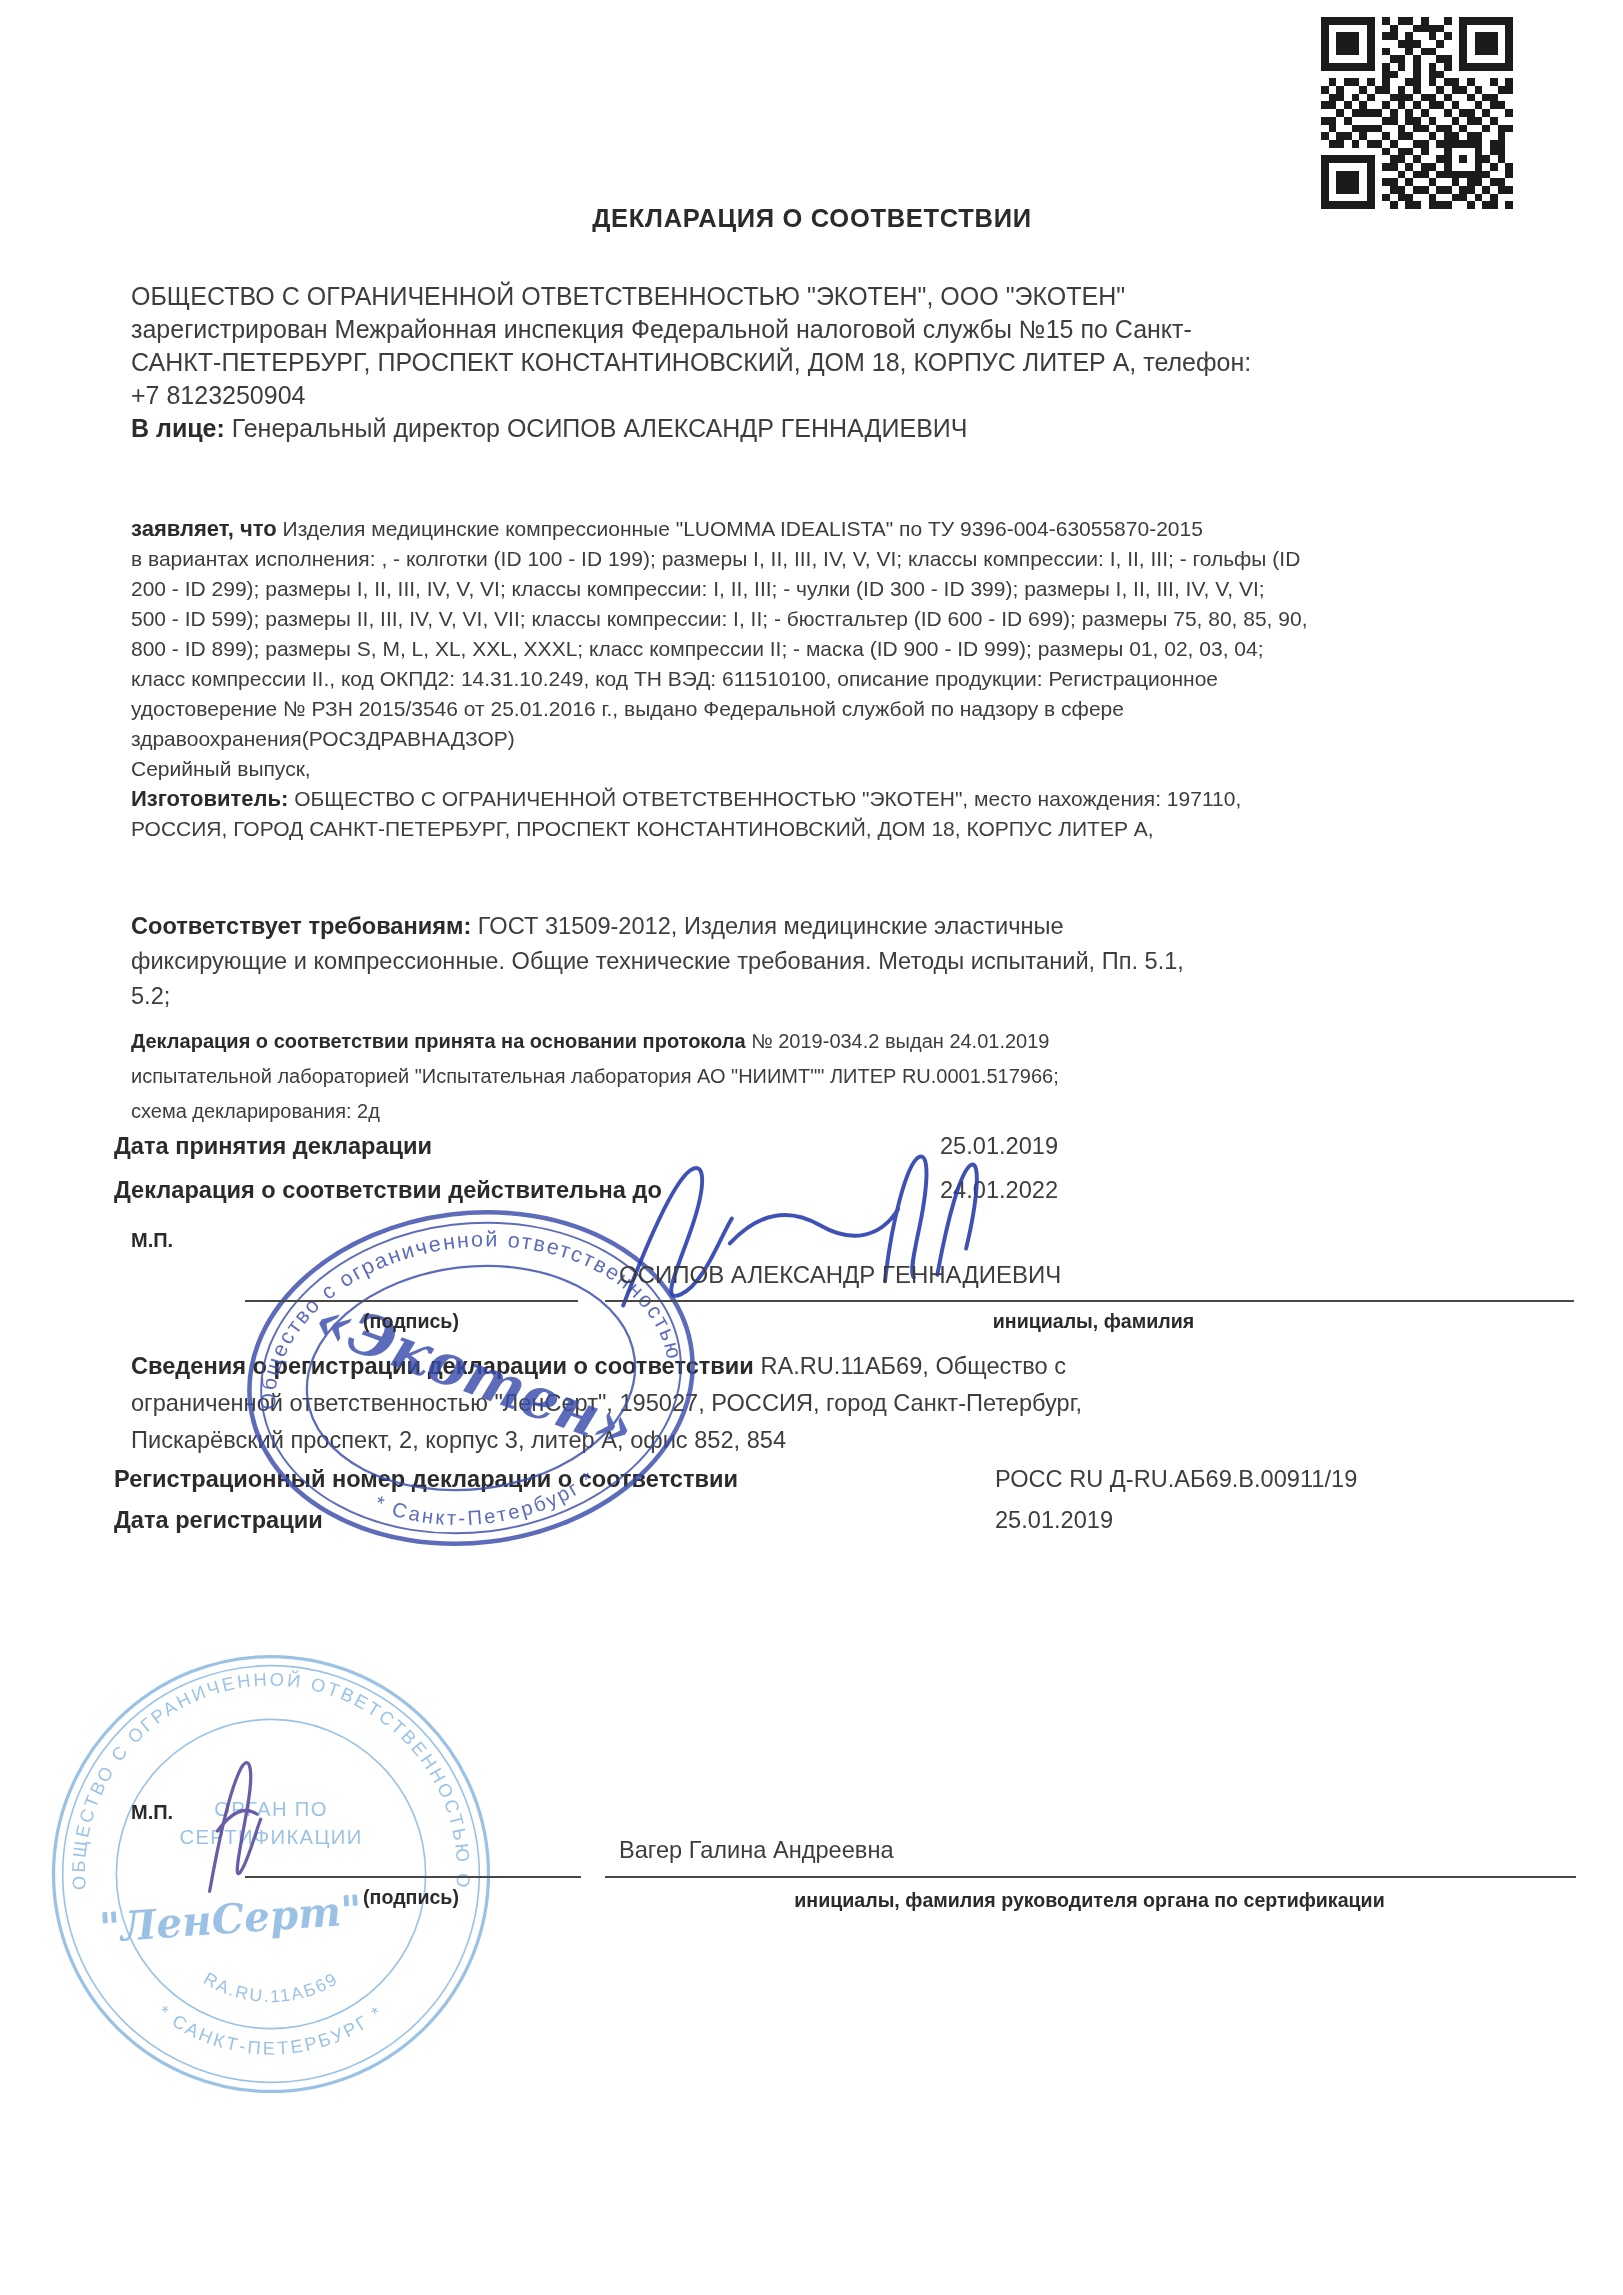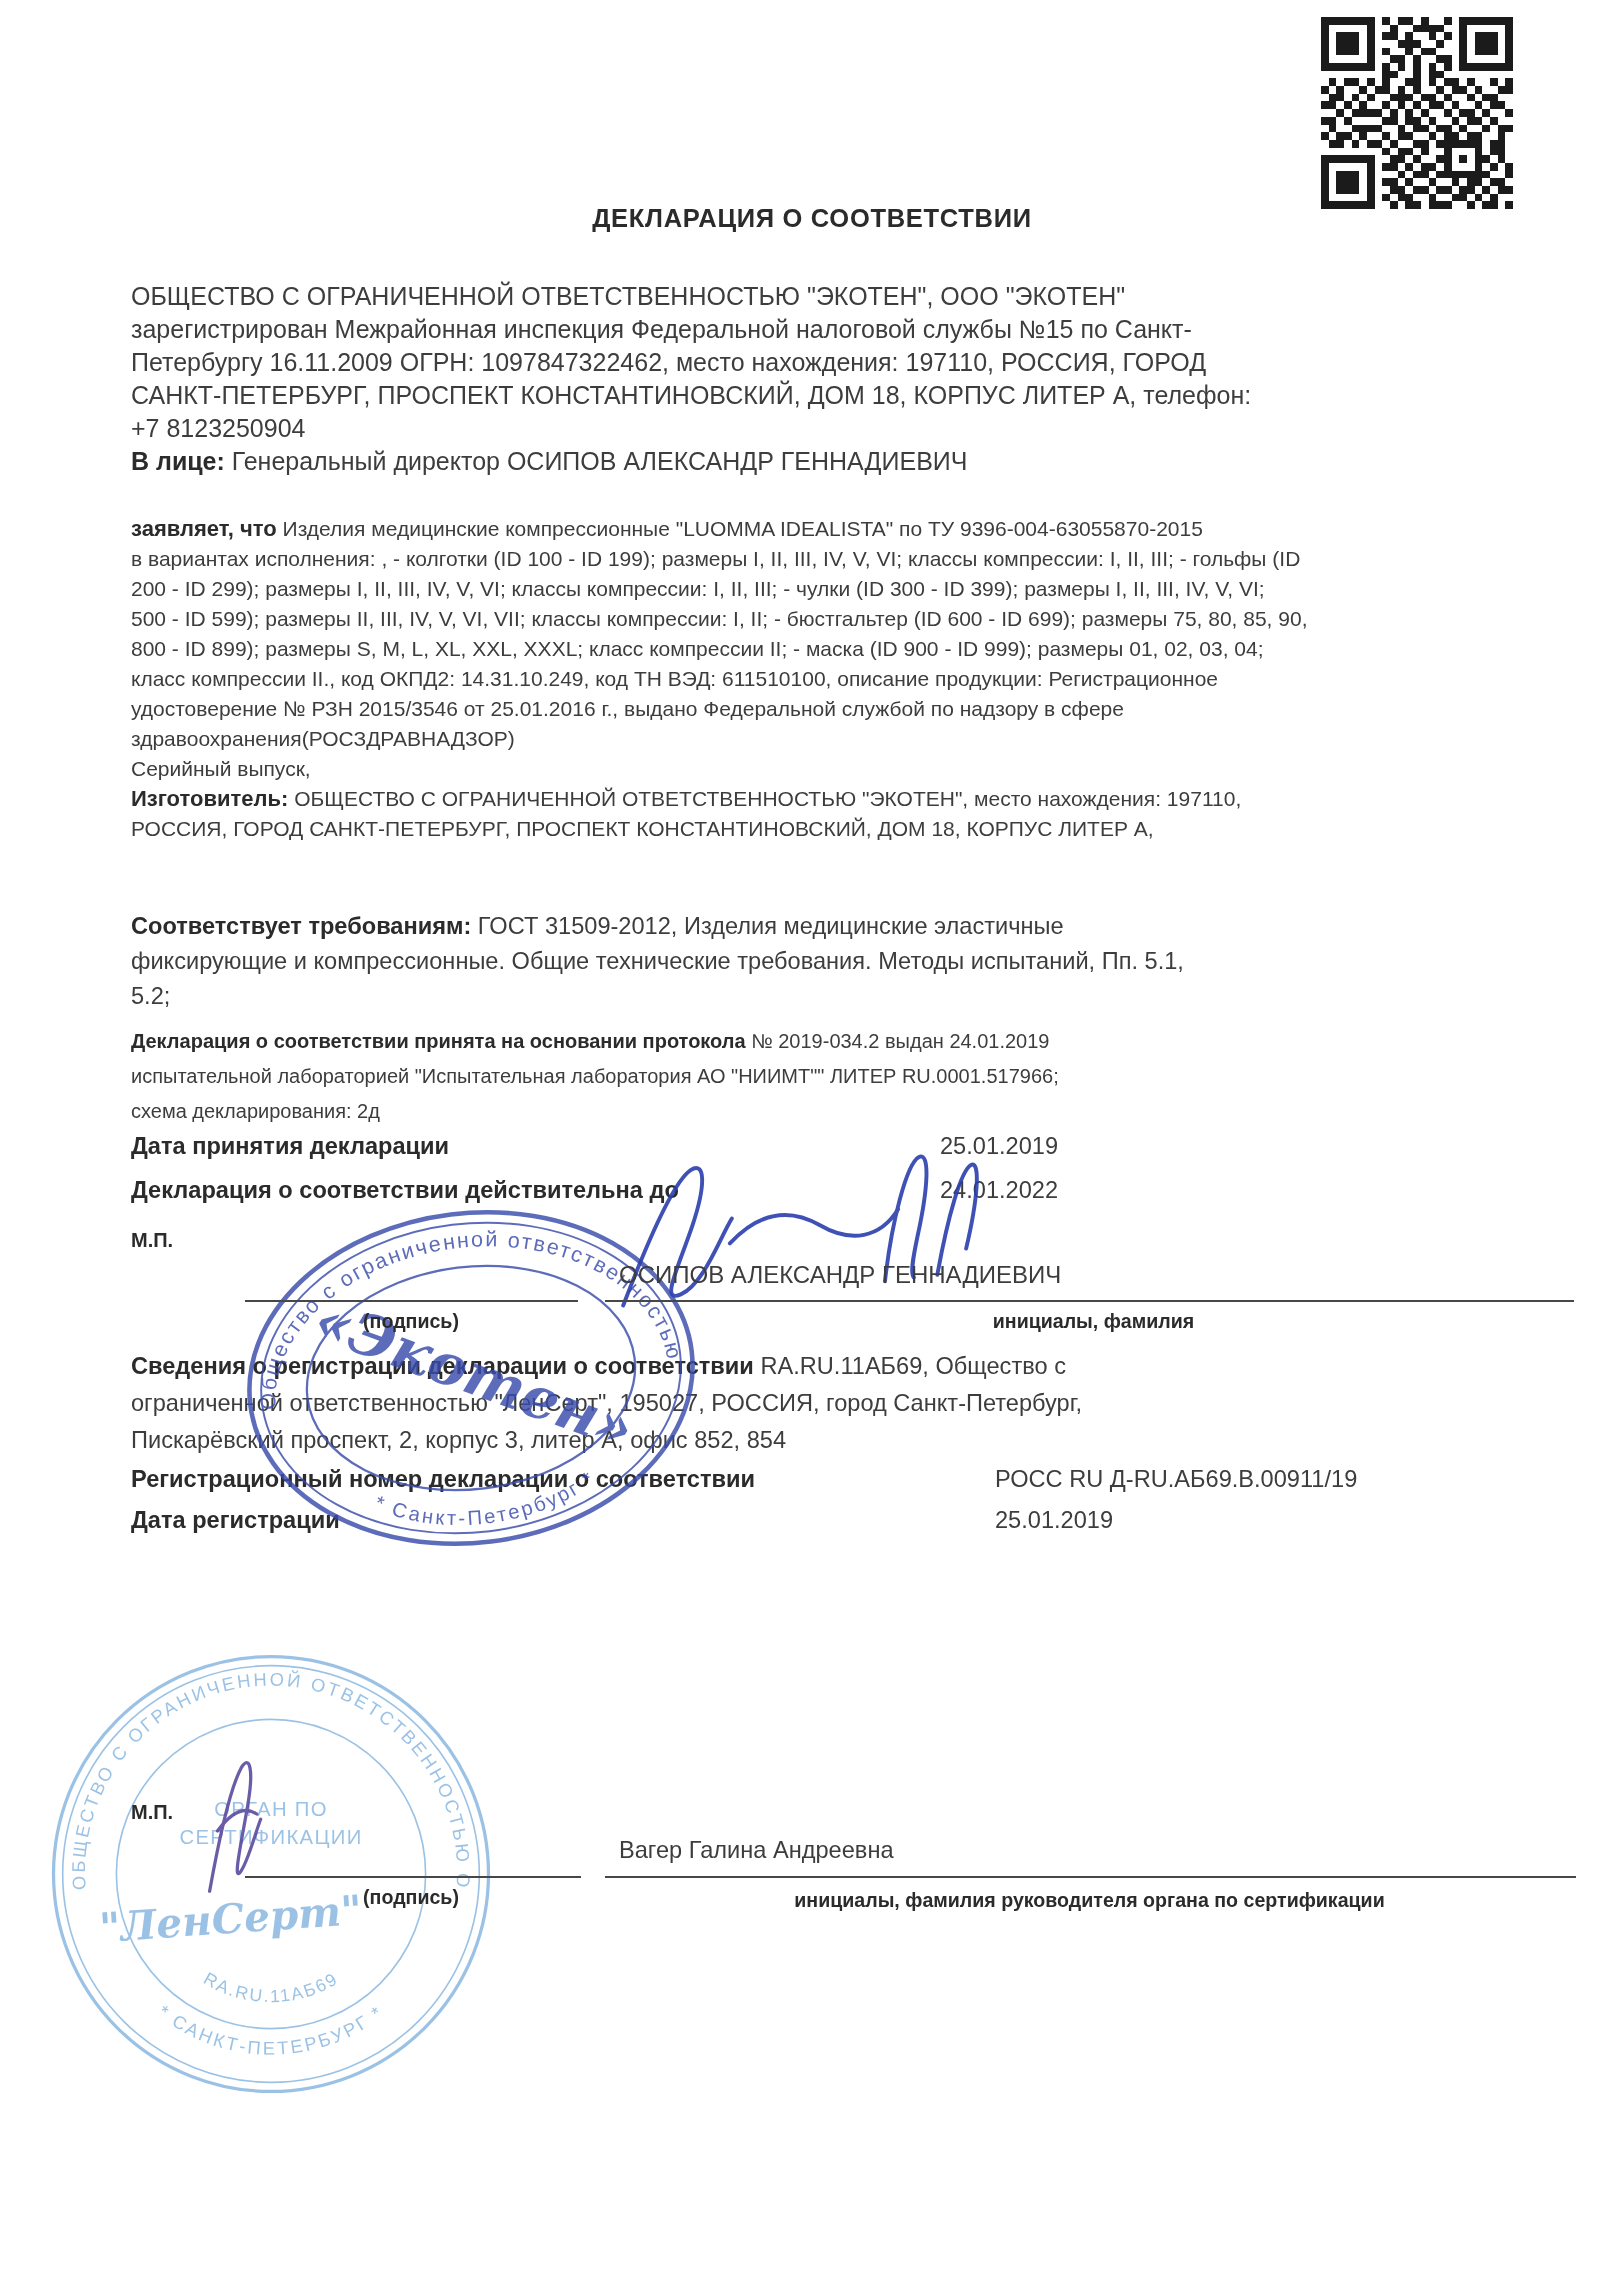--- a/index.html
+++ b/index.html
@@ -25,21 +25,21 @@
     letter-spacing:0.7px;
   }
   .para .line{white-space:nowrap;}
   .para .b{font-weight:bold;color:var(--ink-bold);}
   .declarant{left:131px;top:280px;font-size:25px;line-height:33px;}
   .claims{left:131px;top:514px;font-size:21px;line-height:30px;}
   .claims .b{font-size:22px;}
   .compliance{left:131px;top:909px;font-size:23.6px;line-height:35px;}
   .protocol{left:131px;top:1024px;font-size:20px;line-height:35px;}
   .reginfo{left:131px;top:1348px;font-size:23.6px;line-height:37px;}
-  .rowlabel{left:131px;font-size:23.6px;font-weight:bold;color:var(--ink-bold);white-space:nowrap;}
+  .rowlabel{left:114px;font-size:23.6px;font-weight:bold;color:var(--ink-bold);white-space:nowrap;}
   .rowvalue{font-size:23.6px;white-space:nowrap;}
   .mp{left:131px;font-size:20px;font-weight:bold;color:var(--ink-bold);z-index:3;}
   .sigline{height:0;border-top:2.6px solid #474747;z-index:2;}
   .sigcaption{font-size:19.6px;font-weight:bold;color:var(--ink-bold);text-align:center;z-index:3;}
   .signame{font-size:24px;white-space:nowrap;z-index:3;}
   .qr{
     left:1321px;top:17px;width:192px;height:192px;
     display:grid;
     grid-template-columns:repeat(25,1fr);
     grid-template-rows:repeat(25,1fr);
@@ -688,21 +688,20 @@
       <div class="on"></div>
       <div></div>
       <div class="on"></div>
     </div>
 
   <div class="abs title">ДЕКЛАРАЦИЯ О СООТВЕТСТВИИ</div>
 
   <div class="abs para declarant">
       <div class="line"><span>ОБЩЕСТВО С ОГРАНИЧЕННОЙ ОТВЕТСТВЕННОСТЬЮ "ЭКОТЕН", ООО "ЭКОТЕН"</span></div>
       <div class="line"><span>зарегистрирован Межрайонная инспекция Федеральной налоговой службы №15 по Санкт-</span></div>
-      <div class="line"><span>Петербургу 16.11.2009 ОГРН: 1097847322462, место нахождения: 197110, РОССИЯ, ГОРОД</span></div>
       <div class="line"><span>САНКТ-ПЕТЕРБУРГ, ПРОСПЕКТ КОНСТАНТИНОВСКИЙ, ДОМ 18, КОРПУС ЛИТЕР А, телефон:</span></div>
       <div class="line"><span>+7 8123250904</span></div>
       <div class="line"><span class="b">В лице:</span><span> Генеральный директор ОСИПОВ АЛЕКСАНДР ГЕННАДИЕВИЧ</span></div>
     </div>
 
   <div class="abs para claims">
       <div class="line"><span class="b">заявляет, что</span><span> Изделия медицинские компрессионные "LUOMMA IDEALISTA" по ТУ 9396-004-63055870-2015</span></div>
       <div class="line"><span>в вариантах исполнения: , - колготки (ID 100 - ID 199); размеры I, II, III, IV, V, VI; классы компрессии: I, II, III; - гольфы (ID</span></div>
       <div class="line"><span>200 - ID 299); размеры I, II, III, IV, V, VI; классы компрессии: I, II, III; - чулки (ID 300 - ID 399); размеры I, II, III, IV, V, VI;</span></div>
       <div class="line"><span>500 - ID 599); размеры II, III, IV, V, VI, VII; классы компрессии: I, II; - бюстгальтер (ID 600 - ID 699); размеры 75, 80, 85, 90,</span></div>

